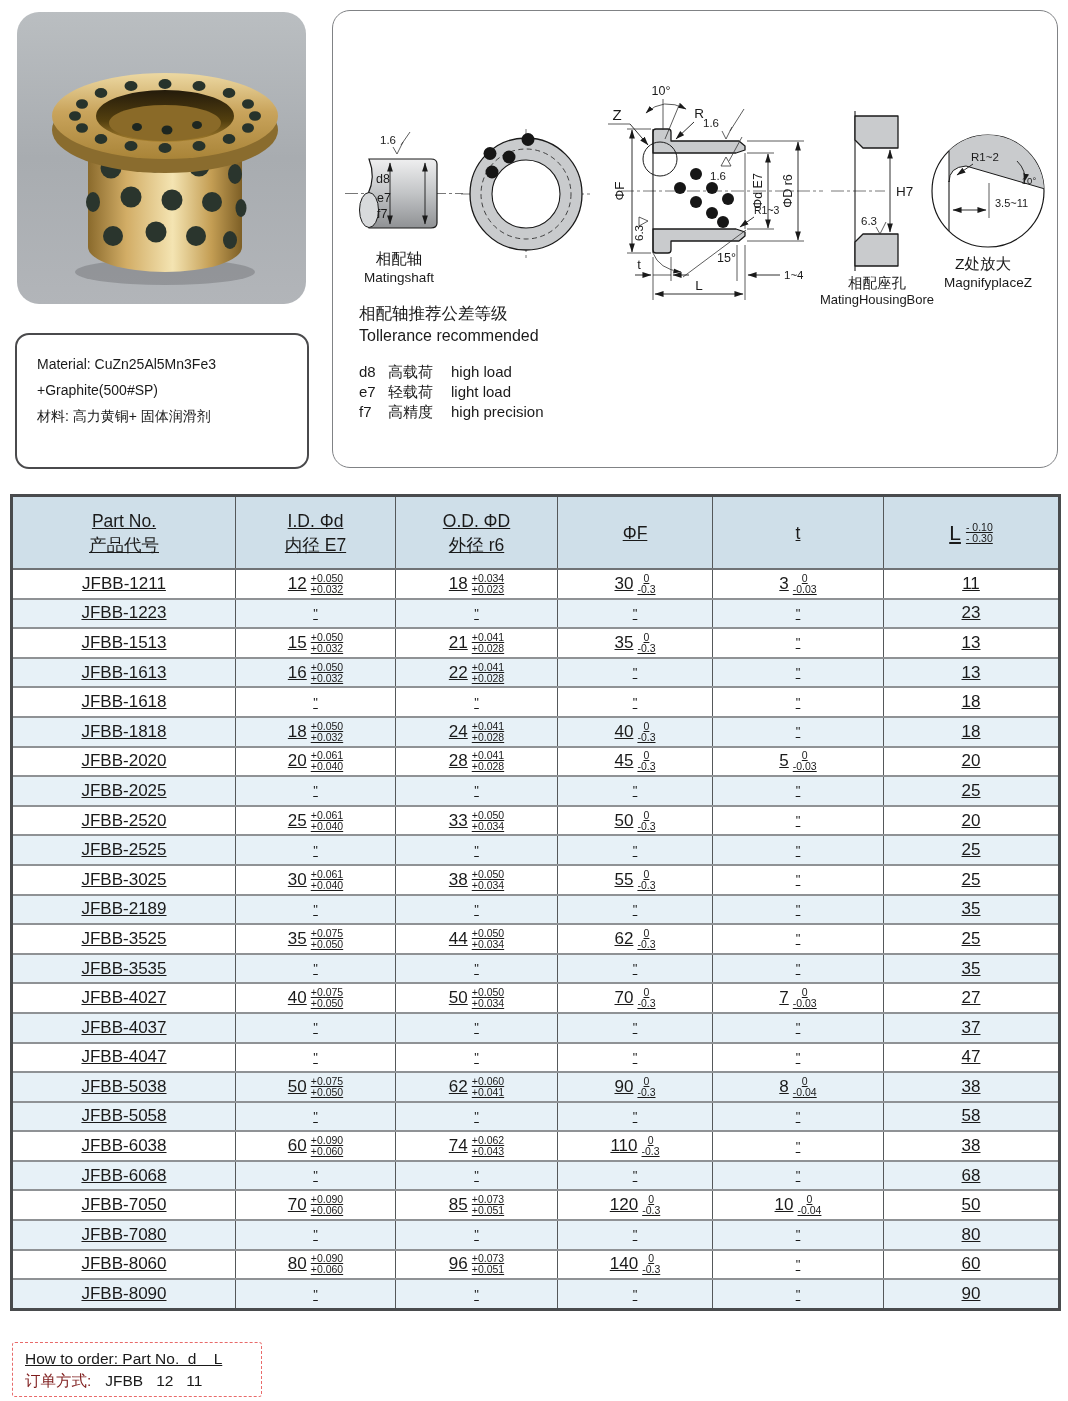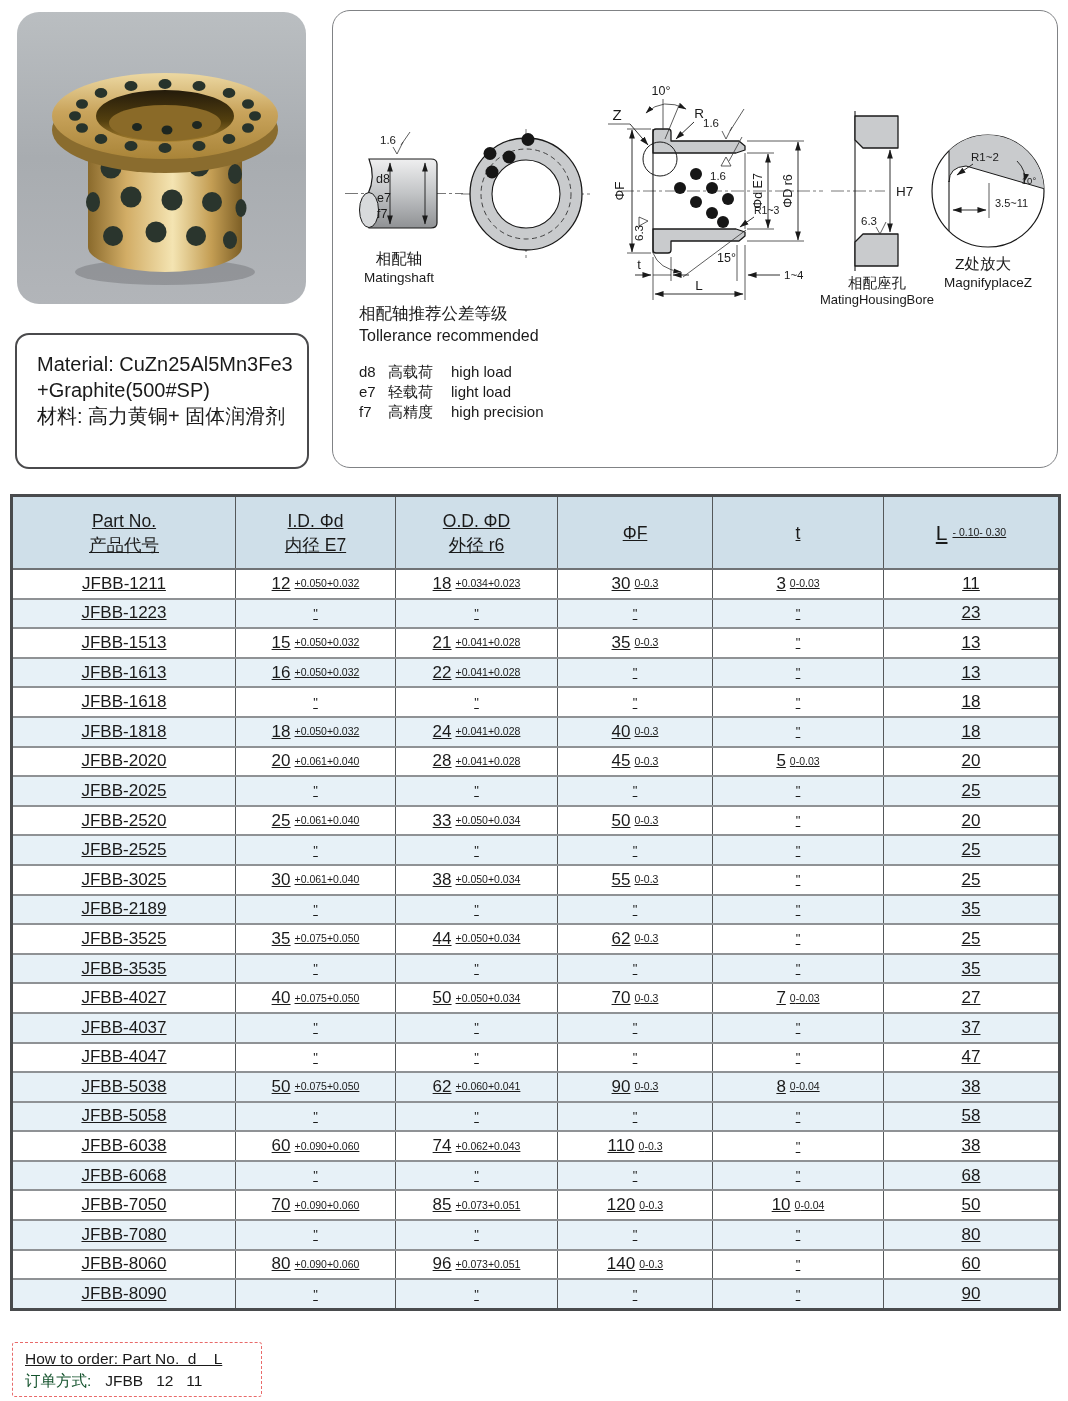--- a/index.html
+++ b/index.html
@@ -1,42 +1,42 @@
 <!DOCTYPE html>
 <html><head>
 <meta charset="utf-8">
 <style>
   html,body{margin:0;padding:0;background:#fff;}
   .page{position:relative;width:1068px;height:1401px;background:#fff;
         font-family:"Liberation Sans", sans-serif;color:#1a1a1a;overflow:hidden;}
   .photo-box{position:absolute;left:15px;top:10px;width:293px;height:296px;}
   .material-box{position:absolute;left:15px;top:333px;width:294px;height:136px;
         border:2px solid #4a4a4c;border-radius:14px;box-sizing:border-box;padding:16px 0 0 20px;}
-  .material-box div{font-size:20px;line-height:26px;}
+  .material-box div{font-size:14px;line-height:26px;}
   .drawing-box{position:absolute;left:332px;top:10px;width:726px;height:458px;
         border:1.5px solid #808285;border-radius:18px;box-sizing:border-box;overflow:hidden;}
   .dim-table{position:absolute;left:10px;top:494px;width:1048px;border-collapse:collapse;
         border:3px solid #494b4d;table-layout:fixed;text-decoration:underline;}
   .dim-table th,.dim-table td{border:1.5px solid #55585a;border-top:2px solid #8f9295;
         padding:0;text-align:center;vertical-align:middle;font-weight:normal;}
   .dim-table thead th{background:#cfdfe9;border-top:none;border-bottom:2px solid #707376;height:71px;}
   .dim-table thead th div{font-size:17.5px;line-height:24px;}
   .dim-table td{height:27.6px;font-size:16px;}
   .dim-table tr.alt{background:#e7f1f7;}
   .cellwrap{display:flex;align-items:center;justify-content:center;gap:4px;}
   .num{font-size:17px;}
-  .tol{display:inline-flex;font-size:10.5px;line-height:11px;text-align:center;}
+  .tol{display:inline-flex;flex-direction:column;font-size:10.5px;line-height:11px;text-align:center;}
   .ditto{font-size:13px;color:#222;}
   .lhead{display:flex;align-items:center;justify-content:center;gap:5px;}
   .lq{font-size:21px;}
   .order-box{position:absolute;left:12px;top:1342px;width:250px;height:55px;box-sizing:border-box;
         border:1.6px dashed #e86a6a;border-radius:3px;padding:5px 0 0 12px;}
   .order-l1{font-size:15.5px;line-height:22px;white-space:pre;color:#1a1a1a;text-decoration:underline;}
   .order-l2{font-size:15.5px;line-height:22px;white-space:pre;}
-  .order-cn{color:#14532d;}
+  .order-cn{color:#7f1d1d;}
   .order-val{color:#1a1a1a;margin-left:14px;text-align:right;}
   svg text{font-family:"Liberation Sans", sans-serif;fill:#1a1a1a;}
   .ol{fill:#c9cbcd;stroke:#1a1a1a;stroke-width:1.3;stroke-linejoin:round;}
   .ln{stroke:#1a1a1a;stroke-width:1.1;fill:none;}
   .dim{stroke:#1a1a1a;stroke-width:0.9;fill:none;}
   .thin{stroke:#333;stroke-width:0.8;fill:none;}
   .cl{stroke:#555;stroke-width:0.8;fill:none;stroke-dasharray:13,3,3,3;}
   .dash{stroke:#333;stroke-width:0.9;fill:none;stroke-dasharray:5,3.5;}
 </style>
 </head>

